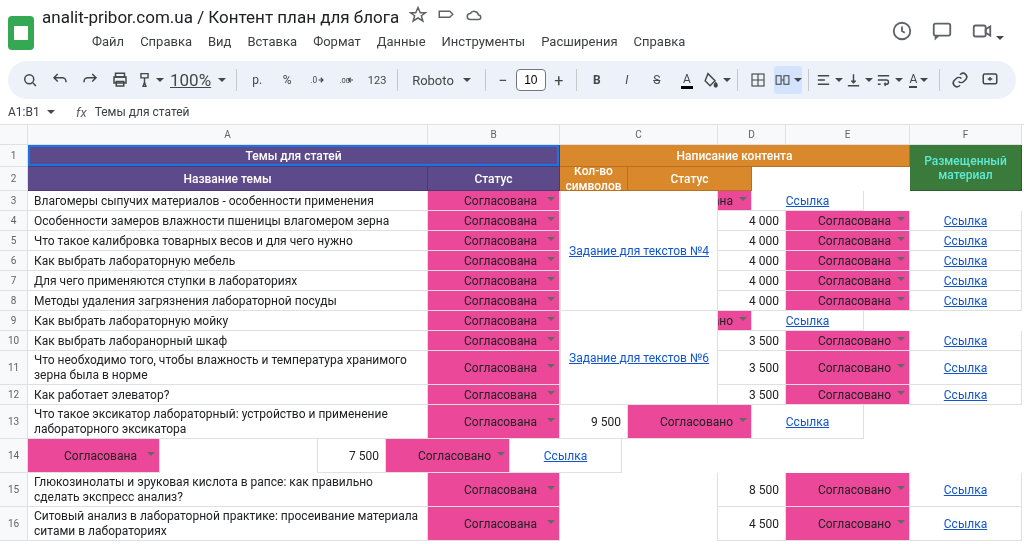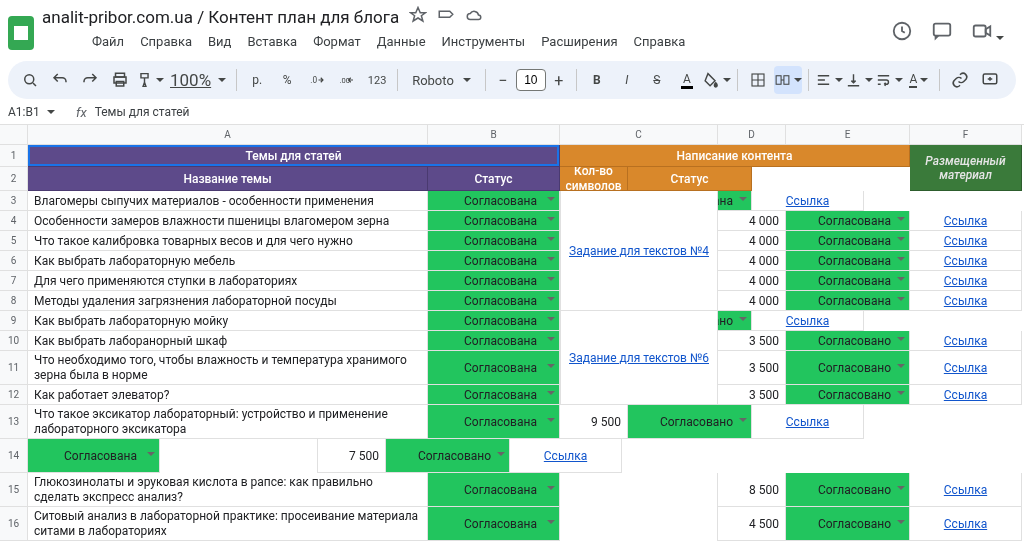--- a/index.html
+++ b/index.html
@@ -35,22 +35,22 @@
   .rowhdr { width:28px; background:#f8f9fa; border-right:1px solid #e0e0e0; border-bottom:1px solid #e0e0e0; font-size:10px; color:#5f6368; display:flex; align-items:center; justify-content:center; }
   .sheet { flex:1; }
   .colhdrs { display:flex; height:20px; }
   .colhdr { background:#f8f9fa; border-right:1px solid #e0e0e0; border-bottom:1px solid #e0e0e0; font-size:10px; color:#5f6368; display:flex; align-items:center; justify-content:center; }
   .row { display:flex; }
   .cell { border-right:1px solid #e0e0e0; border-bottom:1px solid #e0e0e0; display:flex; align-items:center; padding:0 6px; font-size:12px; overflow:hidden; }
   .cA { width:400px; } .cB { width:132px; } .cC { width:158px; } .cD { width:68px; } .cE { width:124px; } .cF { width:112px; }
   .h1 { height:22px; } .h2 { height:24px; }
   .purple { background:#5d4a8a; color:#fff; font-weight:500; justify-content:center; border-color:#4a3a70; }
   .orange { background:#d9882b; color:#fff; font-weight:500; justify-content:center; border-color:#b87020; }
-  .green-dark { background:#3a7a3a; color:#e5e5e5; font-weight:500; justify-content:center; border-color:#2d5d2d;font-style:italic; }
-  .status-cell { background:#22c55e; justify-content:center; position:relative;padding-left:20px; }
+  .green-dark { background:#3a7a3a; color:#5eead4; font-weight:500; justify-content:center; border-color:#2d5d2d; }
+  .status-cell { background:#ec4899; justify-content:center; position:relative;padding-left:20px; }
   .status-cell::after { content:""; position:absolute; right:4px; top:50%; transform:translateY(-50%); border:4px solid transparent; border-top-color:#666; }
   .link { color:#1155cc; text-decoration:underline; cursor:pointer; }
   .merged-task { background:#fff; justify-content:center; }
   .sel-outline { position:absolute; border:2px solid #1a73e8; pointer-events:none; }
   .grid-wrap { position:relative; }
   .txt-right { justify-content:flex-end; }
   .wrap-text { white-space:normal; line-height:1.25; padding:4px 6px; }
   .bold { font-weight:700; }
 </style>
 </head>

